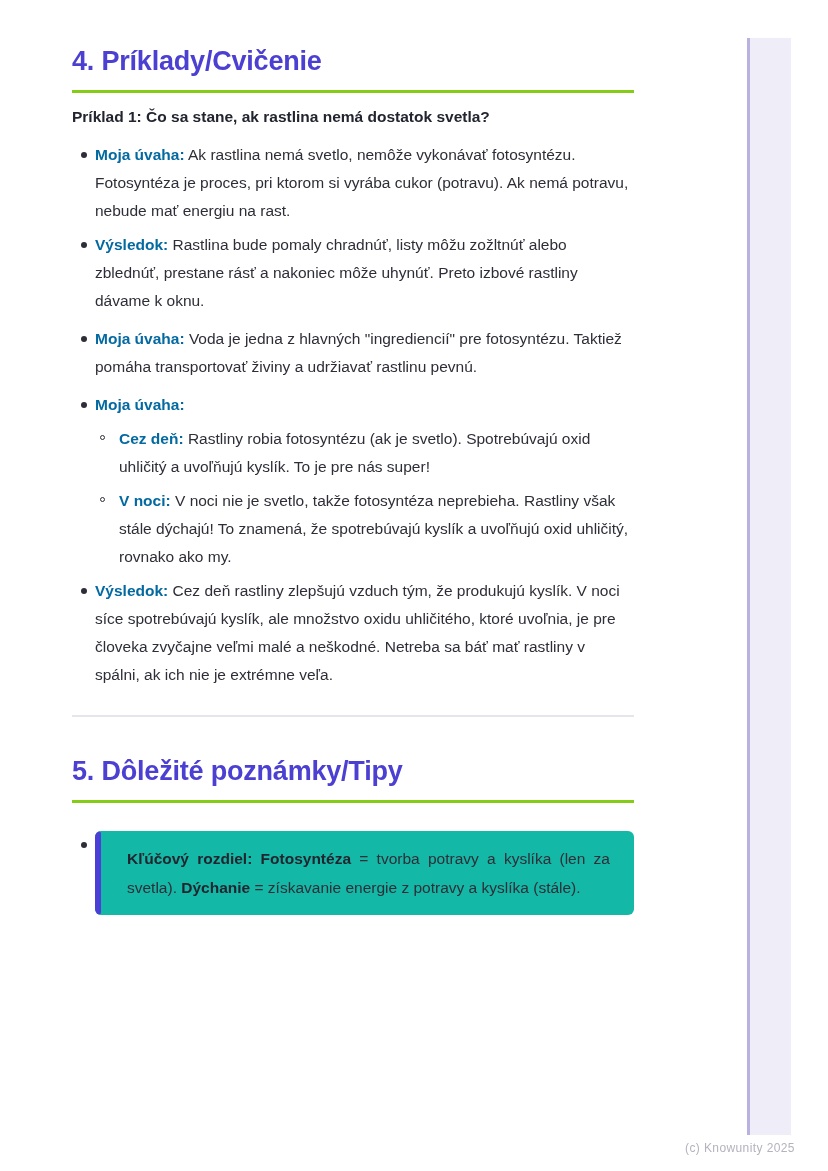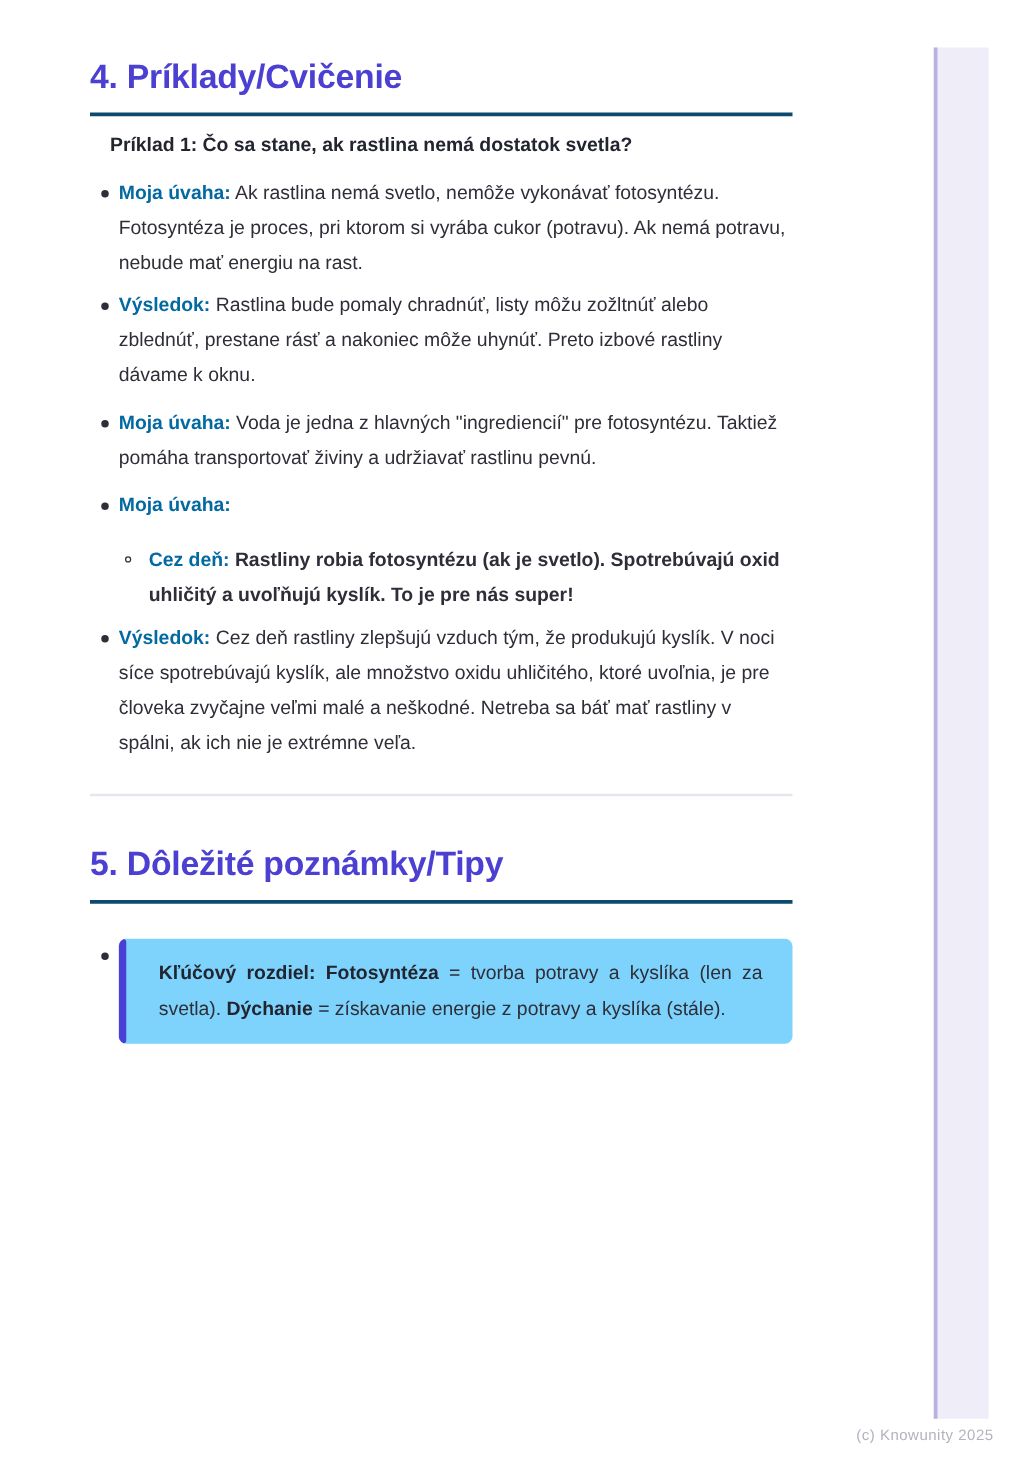--- a/index.html
+++ b/index.html
@@ -29,30 +29,30 @@
     width: 562px;
   }
   .sec-title {
     margin: 44px 0 0 0;
     font-size: 27px;
     line-height: 34px;
     font-weight: 700;
     letter-spacing: -0.2px;
     color: #4c40d2;
     padding-bottom: 12px;
-    border-bottom: 3px solid #0c4a6e;
+    border-bottom: 3px solid #84cc16;
   }
   .sec-title.second { margin-top: 37px; }
   .intro {
     margin: 16px 0 0 0;
     font-size: 15.5px;
     line-height: 28px;
   }
   .example-heading {
-    margin: 10px 0 0 16px;
+    margin: 10px 0 0 0;
     font-size: 15.5px;
     line-height: 28px;
     font-weight: 700;
     color: #22252f;
   }
   .blist { margin: 10px 0 0 0; padding: 0; list-style: none; }
   .blist li { display: flex; margin-top: 6px; }
   .li-body { flex: 1; font-size: 15.5px; line-height: 28px; }
   .li-body b { color: #0369a1; }
   .marker1 {
@@ -60,21 +60,21 @@
     padding-left: 9px;
     padding-top: 11px;
   }
   .dot1 {
     display: block;
     width: 6px; height: 6px;
     border-radius: 50%;
     background: #2e2e38;
   }
   .sublist { margin: 2px 0 0 0; padding: 0; list-style: none; }
-  .sublist li { display: flex; margin-top: 16px; font-weight: bold; }
+  .sublist li { display: flex; margin-top: 6px; }
   .marker2 {
     flex: 0 0 24px;
     padding-left: 5px;
     padding-top: 10px;
   }
   .dot2 {
     display: block;
     width: 5px; height: 5px;
     border-radius: 50%;
     border: 1.5px solid #2e2e38;
@@ -82,21 +82,21 @@
   }
   .divider {
     margin: 26px 0 0 0;
     border: none;
     border-top: 2px solid #e6e5ed;
   }
   .callout-row { display: flex; margin-top: 28px; }
   .callout {
     flex: 1;
     display: flex;
-    background: #7dd3fc;
+    background: #14b8a6;
     border-radius: 6px;
     overflow: hidden;
   }
   .callout-bar {
     flex: 0 0 6px;
     background: #4c3fd6;
     border-radius: 3px;
   }
   .callout-text {
     margin: 0;
@@ -171,20 +171,29 @@
         <div class="li-body">
           <b>Moja úvaha:</b>
           <ul class="sublist">
             <li>
               <span class="marker2">
                   <span class="dot2"></span>
                 </span>
               <div class="li-body">
                 <b>Cez deň:</b>
                 <span>Rastliny robia fotosyntézu (ak je svetlo). Spotrebúvajú oxid uhličitý a uvoľňujú kyslík. To je pre nás super!</span>
+              </div>
+            </li>
+            <li>
+              <span class="marker2">
+                  <span class="dot2"></span>
+                </span>
+              <div class="li-body">
+                <b>V noci:</b>
+                <span>V noci nie je svetlo, takže fotosyntéza neprebieha. Rastliny však stále dýchajú! To znamená, že spotrebúvajú kyslík a uvoľňujú oxid uhličitý, rovnako ako my.</span>
               </div>
             </li>
           </ul>
         </div>
       </li>
       <li>
         <span class="marker1">
             <span class="dot1"></span>
           </span>
         <div class="li-body">

